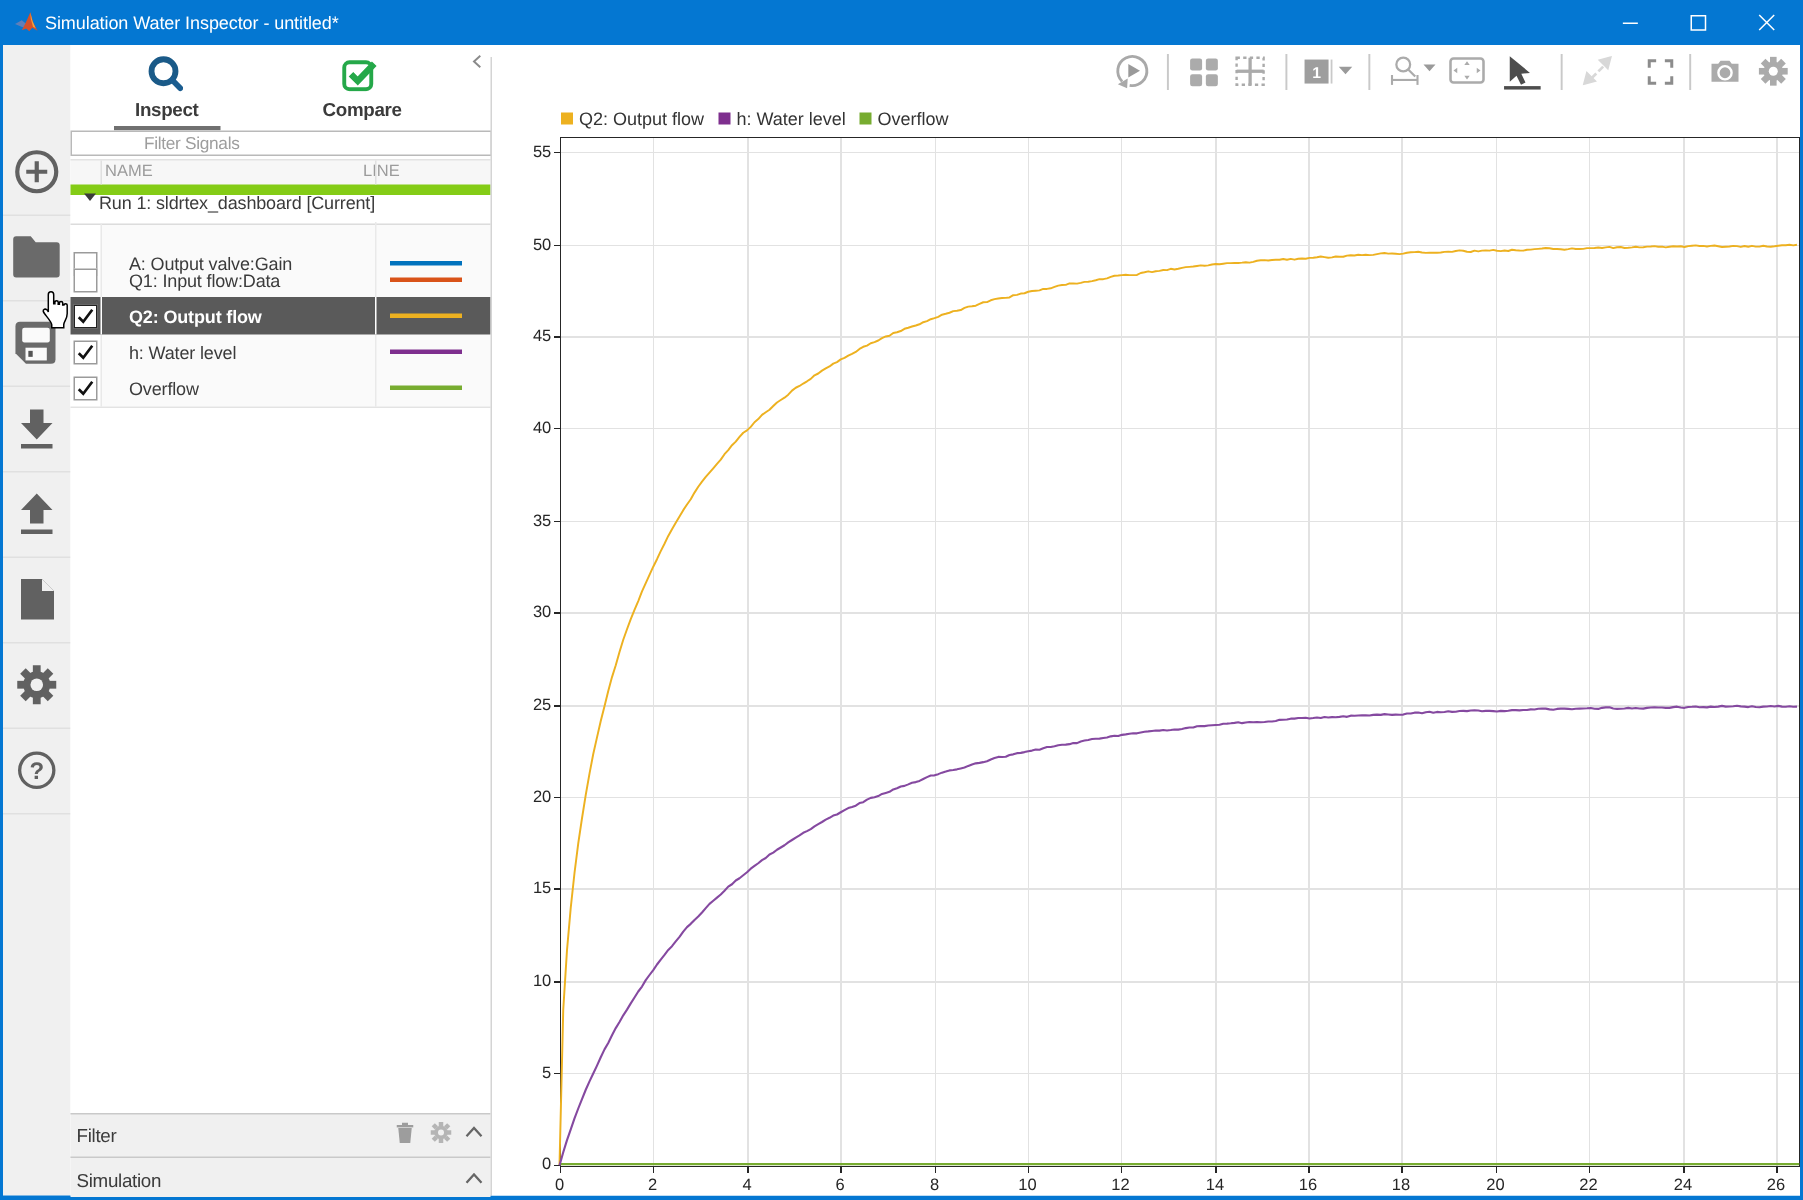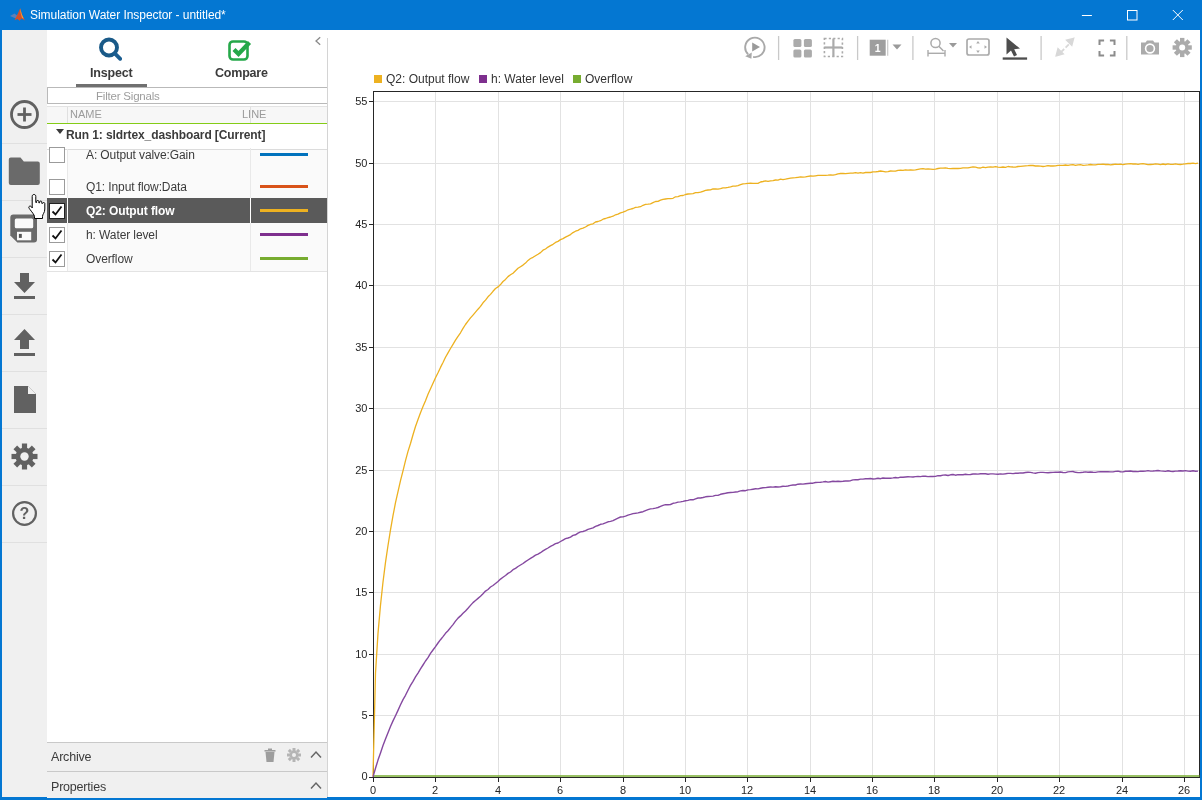--- a/index.html
+++ b/index.html
@@ -17,21 +17,21 @@
   #strip{left:2px;top:30px;width:45px;height:767px;background:#f0f0f0;}
   .stripcell{position:absolute;left:0;width:45px;height:57px;border-bottom:1px solid #e0e0e0;}
   
   #panel{left:47px;top:30px;width:280px;height:767px;background:#ffffff;}
   #panelsep{left:327px;top:38px;width:1px;height:759px;background:#d4d4d4;}
   .tabtxt{font-size:12.5px;letter-spacing:-0.2px;color:#3b3b3b;font-weight:bold;}
   #inspect-underline{left:29px;top:54px;width:71px;height:3px;background:#707070;}
   #filterbox{left:0px;top:57px;width:279px;height:15px;background:#ffffff;border:1px solid #b9b9b9;}
   #filterbox span{position:absolute;left:4px;top:2px;font-size:11.5px;letter-spacing:-0.2px;color:#9d9d9d;margin-left:44px;}
   
-  #theader{left:0px;top:76px;width:280px;height:16px;background:#f7f7f7;border-top:1px solid #e3e3e3;border-bottom:1px solid #84cc16;}
+  #theader{left:0px;top:76px;width:280px;height:16px;background:#f7f7f7;border-top:1px solid #e3e3e3;border-bottom:7px solid #84cc16;}
   #theader .h{position:absolute;top:1px;font-size:11px;color:#9b9b9b;}
   .row{position:absolute;left:0;width:280px;height:24px;}
   .rowname{position:absolute;left:39px;top:5px;font-size:12px;letter-spacing:-0.1px;color:#3b3b3b;white-space:nowrap;}
   .cb{position:absolute;left:2px;top:4px;width:14px;height:14px;background:#fff;border:1px solid #9b9b9b;}
   .swatch{position:absolute;left:213px;top:10px;width:48px;height:3px;}
   
   .botbar{left:0;width:280px;height:24px;background:#f0f0f0;}
   .botbar .lbl{position:absolute;left:4px;top:4px;font-size:12.5px;letter-spacing:-0.2px;color:#3b3b3b;}
   
   #main{left:328px;top:30px;width:872px;height:767px;background:#ffffff;}
@@ -125,29 +125,29 @@
       <span>Filter Signals</span>
     </div>
   <div class="abs" id="theader">
     <div class="h" style="left:23px;">NAME</div>
     <div class="h" style="left:195px;">LINE</div>
     <div style="position:absolute;left:20px;top:0;width:1px;height:16px;background:#e0e0e0;"></div>
     <div style="position:absolute;left:203px;top:0;width:1px;height:16px;background:#e0e0e0;"></div>
   </div>
   <div class="row" style="top:93px;">
     <span style="position:absolute;left:9px;top:6px;width:0;height:0;border-left:4px solid transparent;border-right:4px solid transparent;border-top:5px solid #3b3b3b;"></span>
-    <span class="rowname" style="left:19px;font-weight:bold;">Run 1: sldrtex_dashboard [Current]</span>
+    <span class="rowname" style="left:19px;font-weight:normal;">Run 1: sldrtex_dashboard [Current]</span>
   </div>
   <div id="rows">
       <div style="position:absolute;left:0;top:119px;width:280px;height:122px;background:#fafafa;"></div>
       <div style="position:absolute;left:0;top:119px;width:20px;height:122px;background:#ffffff;"></div>
       <div style="position:absolute;left:0;top:119px;width:280px;height:1px;background:#dcdcdc;"></div>
       <div style="position:absolute;left:20px;top:119px;width:1px;height:122px;background:#e9e9e9;"></div>
       <div style="position:absolute;left:203px;top:118px;width:1px;height:123px;background:#e9e9e9;"></div>
-      <div class="row" style="top:113px;text-decoration:underline;">
+      <div class="row" style="top:134px;text-decoration:underline;">
         <span class="cb"></span>
         <span class="rowname">A: Output valve:Gain</span>
         <span class="swatch" style="background:#0072BD;"></span>
       </div>
       <div class="row" style="top:145px;">
         <span class="cb"></span>
         <span class="rowname">Q1: Input flow:Data</span>
         <span class="swatch" style="background:#D95319;"></span>
       </div>
       <div class="row" style="top:168px;height:25px;background:#5a5a5a;">
@@ -169,21 +169,21 @@
       <div class="row" style="top:217px;">
         <span class="cb"><svg width="14" height="14" viewBox="0 0 14 14">
             <path d="M2.5 7.5 L5.5 10.5 L11.5 2.5" fill="none" stroke="#111" stroke-width="1.8"></path>
           </svg></span>
         <span class="rowname">Overflow</span>
         <span class="swatch" style="background:#77AC30;"></span>
       </div>
       <div style="position:absolute;left:0;top:241px;width:280px;height:1px;background:#e3e3e3;"></div>
     </div>
   <div class="abs botbar" style="top:712px;border-top:1px solid #c9c9c9;height:29px;">
-      <span class="lbl" style="top:7px;">Archive</span>
+      <span class="lbl" style="top:7px;">Filter</span>
       <svg style="position:absolute;left:216px;top:5px" width="14" height="15" viewBox="0 0 14 15">
         <path d="M2.5 4 L11.5 4 L10.5 14 L3.5 14 Z" fill="#9d9d9d"></path>
         <rect x="1.5" y="2" width="11" height="1.6" fill="#9d9d9d"></rect>
         <rect x="5" y="0.5" width="4" height="2" fill="#9d9d9d"></rect>
       </svg>
 <svg style="position:absolute;left:240px;top:5px" width="14" height="14" viewBox="0 0 14 14">
         <g fill="#b5b5b5" transform="translate(7,7)">
           <circle r="4.5"></circle>
           <rect x="-1.5" y="-7" width="3" height="4"></rect>
           <rect x="-1.5" y="3" width="3" height="4"></rect>
@@ -194,21 +194,21 @@
           <rect x="-5.6" y="2.6" width="3" height="3" transform="rotate(-45 -4.1 4.1)"></rect>
           <rect x="2.6" y="2.6" width="3" height="3" transform="rotate(45 4.1 4.1)"></rect>
         </g>
         <circle cx="7" cy="7" r="2" fill="#f0f0f0"></circle>
       </svg>
 <svg style="position:absolute;left:263px;top:7px" width="12" height="9" viewBox="0 0 12 9">
         <path d="M1 7.5 L6 2 L11 7.5" fill="none" stroke="#666" stroke-width="1.5"></path>
       </svg>
     </div>
   <div class="abs botbar" style="top:741px;border-top:1px solid #c9c9c9;height:26px;">
-      <span class="lbl" style="top:8px;">Properties</span>
+      <span class="lbl" style="top:8px;">Simulation</span>
       <svg style="position:absolute;left:263px;top:9px" width="12" height="9" viewBox="0 0 12 9">
         <path d="M1 7.5 L6 2 L11 7.5" fill="none" stroke="#666" stroke-width="1.5"></path>
       </svg>
     </div>
 </div>
 <div class="abs" id="panelsep"></div>
 
 <div class="abs" id="main">
   <div id="toolbar" class="abs" style="left:0;top:0;width:872px;height:36px;"><svg width="872" height="36" viewBox="0 0 872 36">
         <line x1="450.6" y1="6" x2="450.6" y2="30" stroke="#c9c9c9" stroke-width="1.3"></line>

